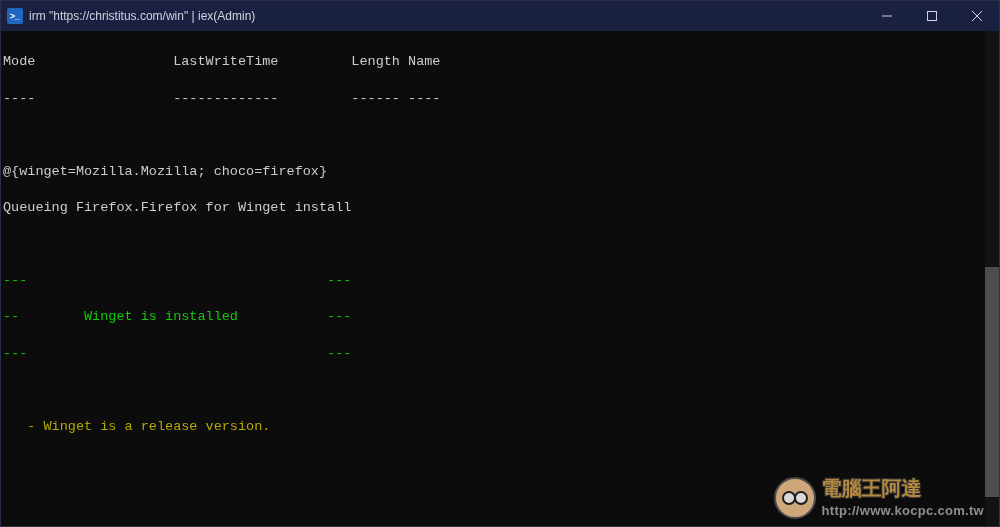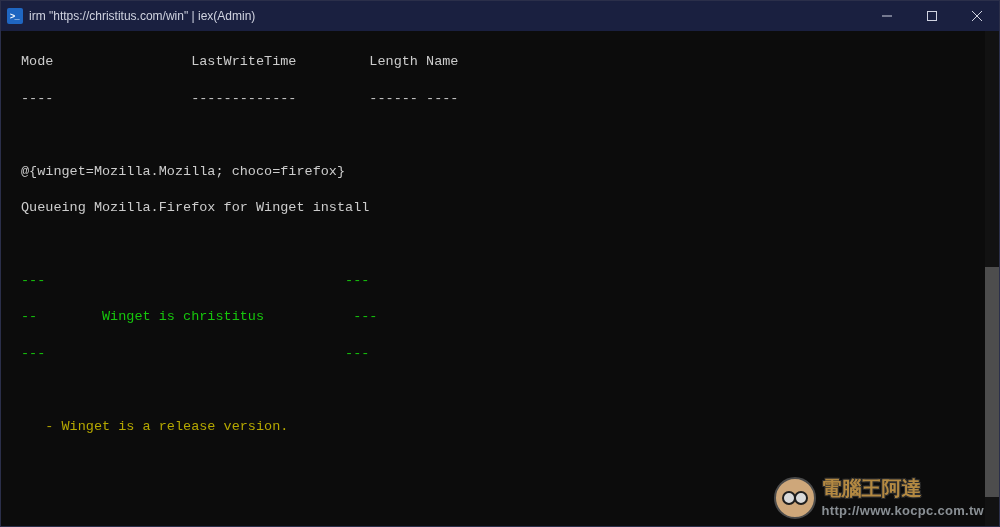--- a/index.html
+++ b/index.html
@@ -4,21 +4,21 @@
 <style>
   * { margin: 0; padding: 0; box-sizing: border-box; }
   html, body { width: 1000px; height: 527px; overflow: hidden; background: #0c0c0c; font-family: Consolas, "Courier New", monospace; font-size: 13.5px; }
   .window { width: 1000px; height: 527px; display: flex; flex-direction: column; background: #0c0c0c; border: 1px solid #2b2f4a; }
   .titlebar { height: 30px; background: #1a2040; display: flex; align-items: center; justify-content: space-between; color: #d0d3e0; font-family: "Segoe UI", sans-serif; font-size: 12px; }
   .titlebar-left { display: flex; align-items: center; padding-left: 6px; gap: 6px; }
   .ps-icon { width: 16px; height: 16px; background: #1f66c1; display: flex; align-items: center; justify-content: center; color: #fff; font-size: 9px; font-weight: bold; font-style: italic; border-radius: 2px; }
   .titlebar-right { display: flex; }
   .win-btn { width: 45px; height: 30px; display: flex; align-items: center; justify-content: center; color: #d0d3e0; }
   .win-btn svg { display: block; }
-  .terminal { flex: 1; background: #0c0c0c; color: #cccccc; padding: 4px 0 4px 20px; line-height: 1.35; white-space: pre; overflow: hidden; position: relative; }
+  .terminal { flex: 1; background: #0c0c0c; color: #cccccc; padding: 4px 0 4px 2px; line-height: 1.35; white-space: pre; overflow: hidden; position: relative; }
   .line { white-space: pre; }
   .green { color: #16c60c; }
   .yellow { color: #b5a800; }
   .scrollbar { position: absolute; right: 0; top: 0; width: 14px; height: 100%; background: #121212; }
   .scrollbar .thumb { position: absolute; top: 236px; right: 0; width: 14px; height: 230px; background: #4d4d4d; }
   .watermark { position: absolute; right: 15px; bottom: 6px; display: flex; align-items: center; gap: 6px; opacity: 0.85; pointer-events:none;margin-top:16px; }
   .watermark .face { width: 42px; height: 42px; border-radius: 50%; background: #f0c38e; border: 2px solid #555; position: relative; }
   .watermark .face::before, .watermark .face::after { content: ""; position: absolute; top: 12px; width: 10px; height: 10px; background: #fff; border: 2px solid #222; border-radius: 50%; }
   .watermark .face::before { left: 6px; }
   .watermark .face::after { right: 6px; }
@@ -52,24 +52,24 @@
           </svg>
       </div>
     </div>
   </div>
 
   <div class="terminal">
 <div class="line">Mode                 LastWriteTime         Length Name</div>
 <div class="line">----                 -------------         ------ ----</div>
 <div class="line"> </div>
 <div class="line">@{winget=Mozilla.Mozilla; choco=firefox}</div>
-<div class="line">Queueing Mozilla.Firefox for Winget install</div>
+<div class="line">Queueing Firefox.Firefox for Winget install</div>
 <div class="line"> </div>
 <div class="line green">---                                     ---</div>
-<div class="line green">--        Winget is christitus           ---</div>
+<div class="line green">--        Winget is installed           ---</div>
 <div class="line green">---                                     ---</div>
 <div class="line"> </div>
 <div class="line yellow">   - Winget is a release version.</div>
 
 
 
 
 
 
 

